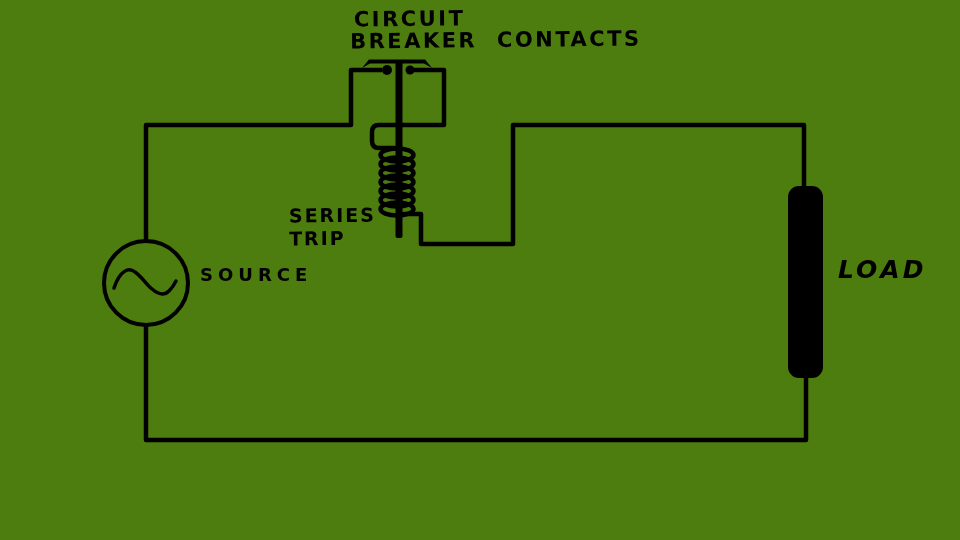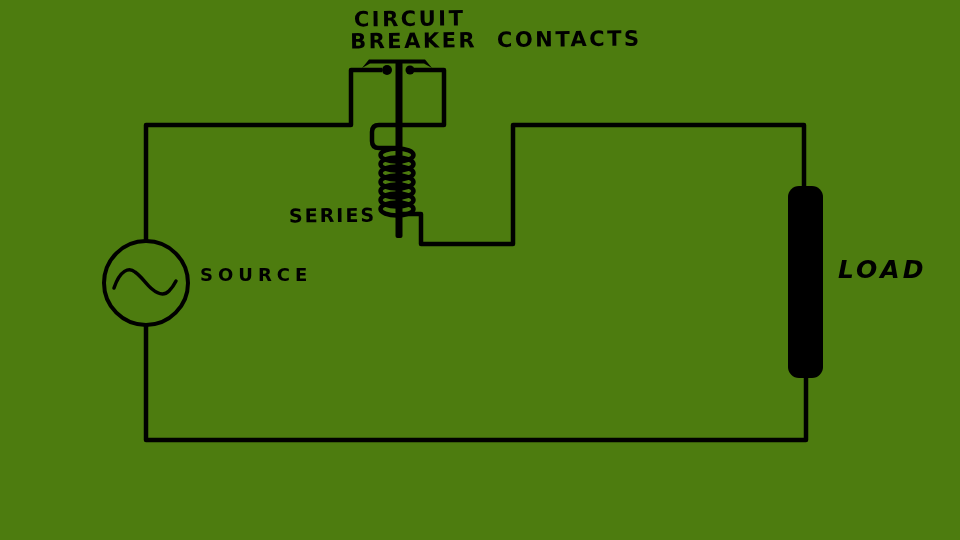--- a/index.html
+++ b/index.html
@@ -108,19 +108,20 @@
     </g>
   </svg>
 
   <div class="label label-breaker">
     <div class="line1">CIRCUIT</div>
     <div class="line2">BREAKER CONTACTS</div>
   </div>
 
   <div class="label label-coil">
     <div>SERIES</div>
+    <div>TRIP</div>
   </div>
 
   <div class="label label-source">SOURCE</div>
 
   <div class="label label-load">LOAD</div>
 
 </div>
 
 </body></html>

